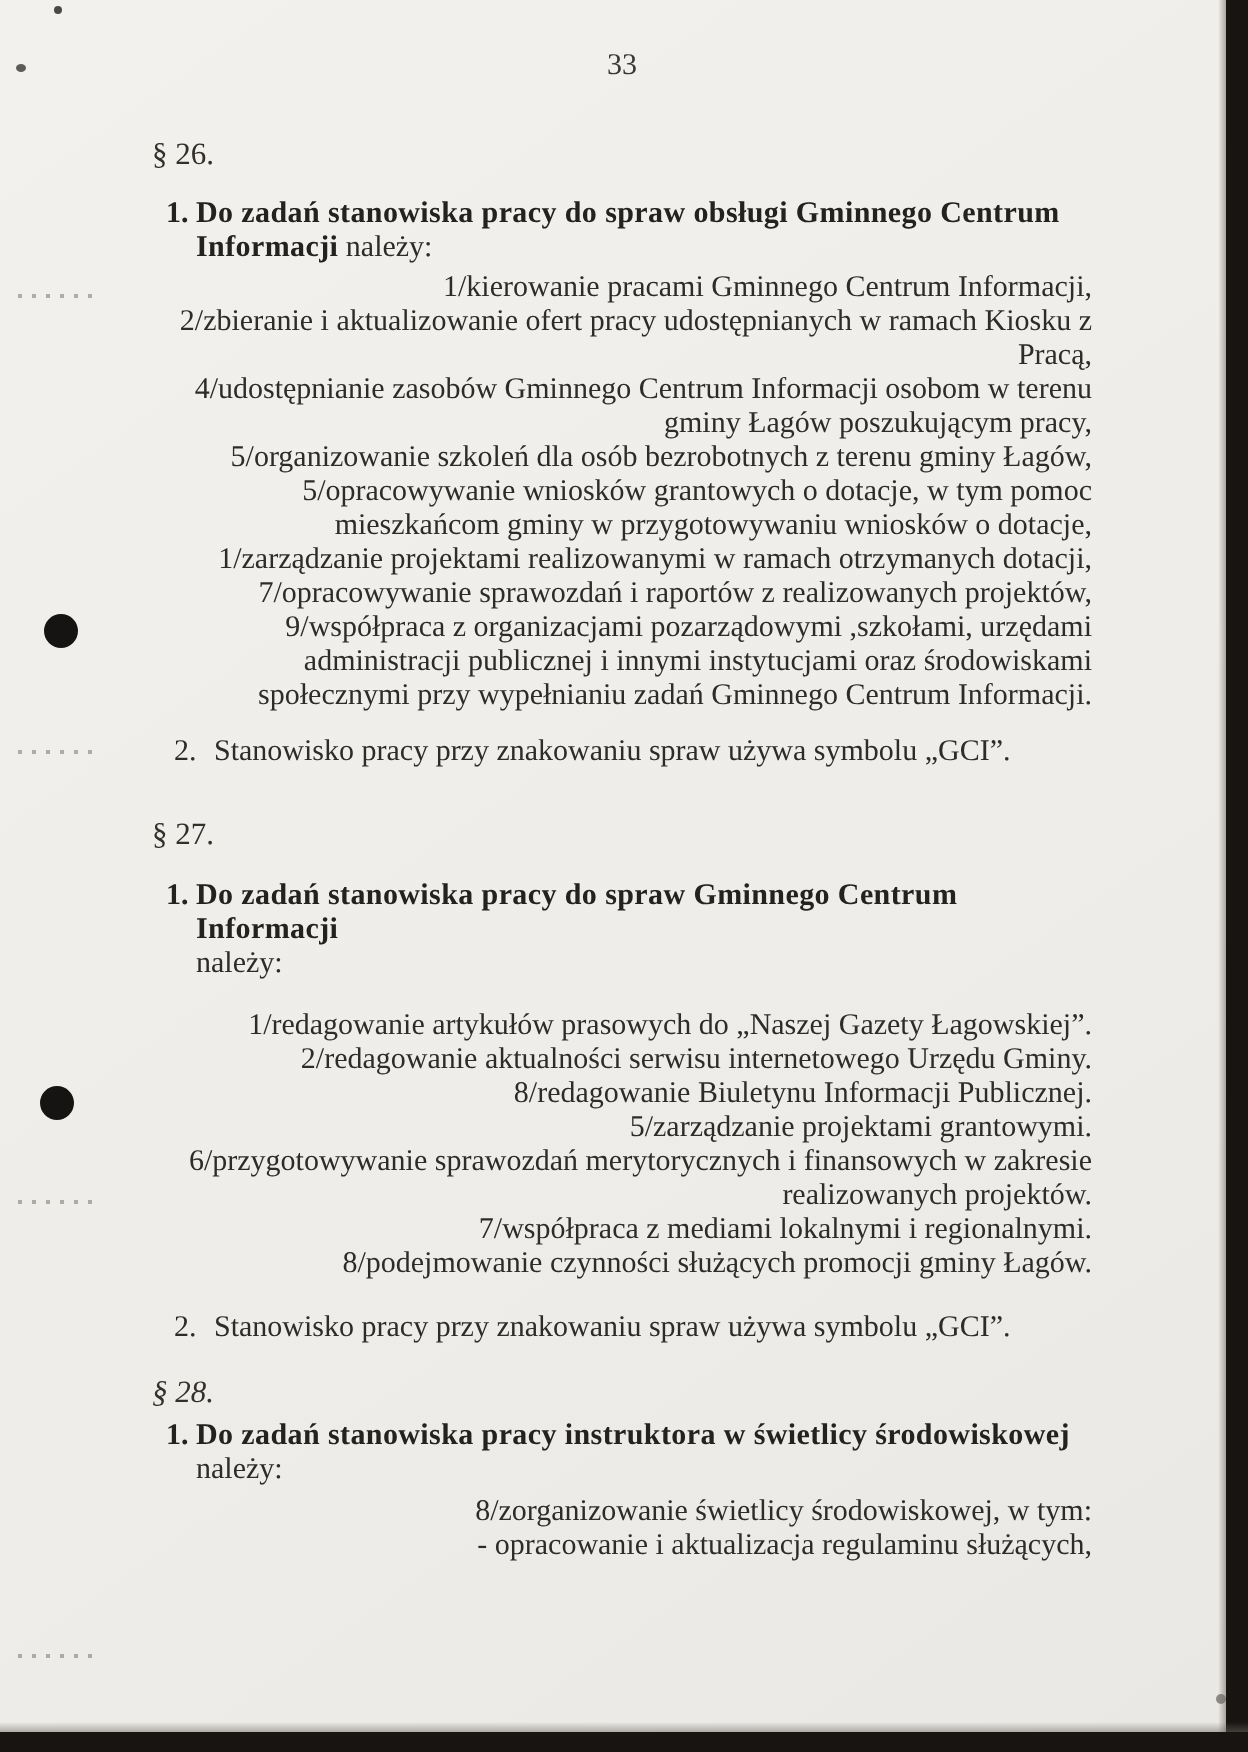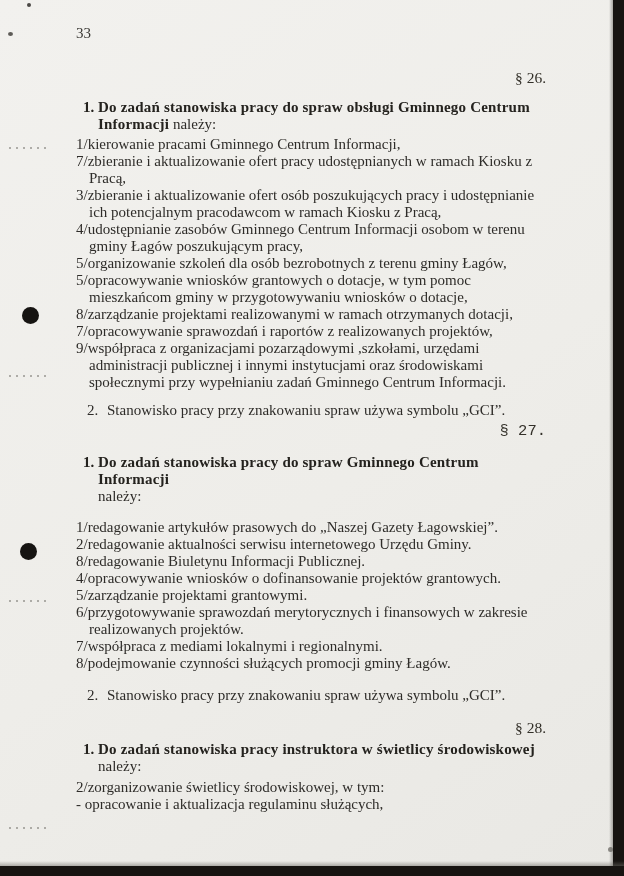--- a/index.html
+++ b/index.html
@@ -5,32 +5,32 @@
   html,body{margin:0;padding:0;}
   body{width:624px;height:876px;overflow:hidden;background:#101010;}
   .scan{
     position:relative;width:624px;height:876px;
     background:linear-gradient(145deg,#f2f1ee 0%,#eeede9 55%,#e9e8e4 100%);
     font-family:"Liberation Serif", serif;
     color:#2e2c29;
     font-size:15px;line-height:17px;
   }
   .content{position:absolute;left:76px;top:0;width:470px;}
-  .page-number{margin-top:25px;text-align:left;font-size:15px;color:#3a3834;}
-  .para-heading{text-align:right;font-size:15.5px;color:#333029;}
+  .page-number{margin-top:25px;text-align:center;font-size:15px;color:#3a3834;}
+  .para-heading{text-align:left;font-size:15.5px;color:#333029;}
   .h26{margin-top:27px;}
-  .h27{margin-top:4px;font-family:Liberation Mono, monospace;}
-  .h28{margin-top:15px;}
+  .h27{margin-top:24px;}
+  .h28{margin-top:15px;font-style:italic;}
   .intro{position:relative;padding-left:22px;margin-top:13px;}
   .intro .num{position:absolute;left:7px;top:0;font-weight:bold;color:#24221e;}
   .intro .bold{font-weight:bold;letter-spacing:0.2px;color:#24221e;}
   .intro27{margin-top:14px;}
   .intro28{margin-top:5px;}
   .block-rest{display:block;}
-  .list{margin-top:3px;}
+  .list{margin-top:3px;text-align:right;}
   .list27{margin-top:14px;}
   .list28{margin-top:4px;}
   .list-item{padding-left:13px;text-indent:-13px;}
   .item2{position:relative;padding-left:31px;margin-top:11px;}
   .item2 .num{position:absolute;left:11px;top:0;}
   .item2b{margin-top:15px;}
   
   .hole-punch{position:absolute;background:#161412;border-radius:50%;width:17px;height:17px;}
   .punch-top{left:22px;top:307px;}
   .punch-bottom{left:20px;top:543px;}
@@ -60,61 +60,59 @@
 
     <div class="page-number">33</div>
 
     <div>
       <div class="para-heading h26">§ 26.</div>
       <div class="intro">
         <span class="num">1.</span><span class="bold">Do zadań stanowiska pracy do spraw obsługi Gminnego Centrum Informacji</span><span> należy:</span>
       </div>
       <div class="list">
         <div class="list-item">1/kierowanie pracami Gminnego Centrum Informacji,</div>
-        <div class="list-item">7/zbieranie i aktualizowanie ofert pracy udostępnianych w ramach Kiosku z Pracą,</div>
-        <div class="list-item">3/zbieranie i aktualizowanie ofert osób poszukujących pracy i udostępnianie ich potencjalnym pracodawcom w ramach Kiosku z Pracą,</div>
+        <div class="list-item">2/zbieranie i aktualizowanie ofert pracy udostępnianych w ramach Kiosku z Pracą,</div>
         <div class="list-item">4/udostępnianie zasobów Gminnego Centrum Informacji osobom w terenu gminy Łagów poszukującym pracy,</div>
         <div class="list-item">5/organizowanie szkoleń dla osób bezrobotnych z terenu gminy Łagów,</div>
         <div class="list-item">5/opracowywanie wniosków grantowych o dotacje, w tym pomoc mieszkańcom gminy w przygotowywaniu wniosków o dotacje,</div>
-        <div class="list-item">8/zarządzanie projektami realizowanymi w ramach otrzymanych dotacji,</div>
+        <div class="list-item">1/zarządzanie projektami realizowanymi w ramach otrzymanych dotacji,</div>
         <div class="list-item">7/opracowywanie sprawozdań i raportów z realizowanych projektów,</div>
         <div class="list-item">9/współpraca z organizacjami pozarządowymi ,szkołami, urzędami administracji publicznej i innymi instytucjami oraz środowiskami społecznymi przy wypełnianiu zadań Gminnego Centrum Informacji.</div>
       </div>
       <div class="item2">
         <span class="num">2.</span><span>Stanowisko pracy przy znakowaniu spraw używa symbolu „GCI”.</span>
       </div>
     </div>
 
     <div>
       <div class="para-heading h27">§ 27.</div>
       <div class="intro intro27">
         <span class="num">1.</span><span class="bold">Do zadań stanowiska pracy do spraw Gminnego Centrum Informacji</span><span class="block-rest">należy:</span>
       </div>
       <div class="list list27">
         <div class="list-item">1/redagowanie artykułów prasowych do „Naszej Gazety Łagowskiej”.</div>
         <div class="list-item">2/redagowanie aktualności serwisu internetowego Urzędu Gminy.</div>
         <div class="list-item">8/redagowanie Biuletynu Informacji Publicznej.</div>
-        <div class="list-item">4/opracowywanie wniosków o dofinansowanie projektów grantowych.</div>
         <div class="list-item">5/zarządzanie projektami grantowymi.</div>
         <div class="list-item">6/przygotowywanie sprawozdań merytorycznych i finansowych  w zakresie realizowanych projektów.</div>
         <div class="list-item">7/współpraca z mediami lokalnymi i regionalnymi.</div>
         <div class="list-item">8/podejmowanie czynności służących promocji gminy Łagów.</div>
       </div>
       <div class="item2 item2b">
         <span class="num">2.</span><span>Stanowisko pracy przy znakowaniu spraw używa symbolu „GCI”.</span>
       </div>
     </div>
 
     <div>
       <div class="para-heading h28">§ 28.</div>
       <div class="intro intro28">
         <span class="num">1.</span><span class="bold">Do zadań stanowiska pracy instruktora w świetlicy środowiskowej</span><span class="block-rest">należy:</span>
       </div>
       <div class="list list28">
-        <div class="list-item">2/zorganizowanie świetlicy środowiskowej, w tym:</div>
+        <div class="list-item">8/zorganizowanie świetlicy środowiskowej, w tym:</div>
         <div class="list-item">- opracowanie i aktualizacja regulaminu służących,</div>
       </div>
     </div>
 
   </div>
 
   <div class="hole-punch punch-top"></div>
   <div class="hole-punch punch-bottom"></div>
   <div class="perf perf1"></div>
   <div class="perf perf2"></div>

